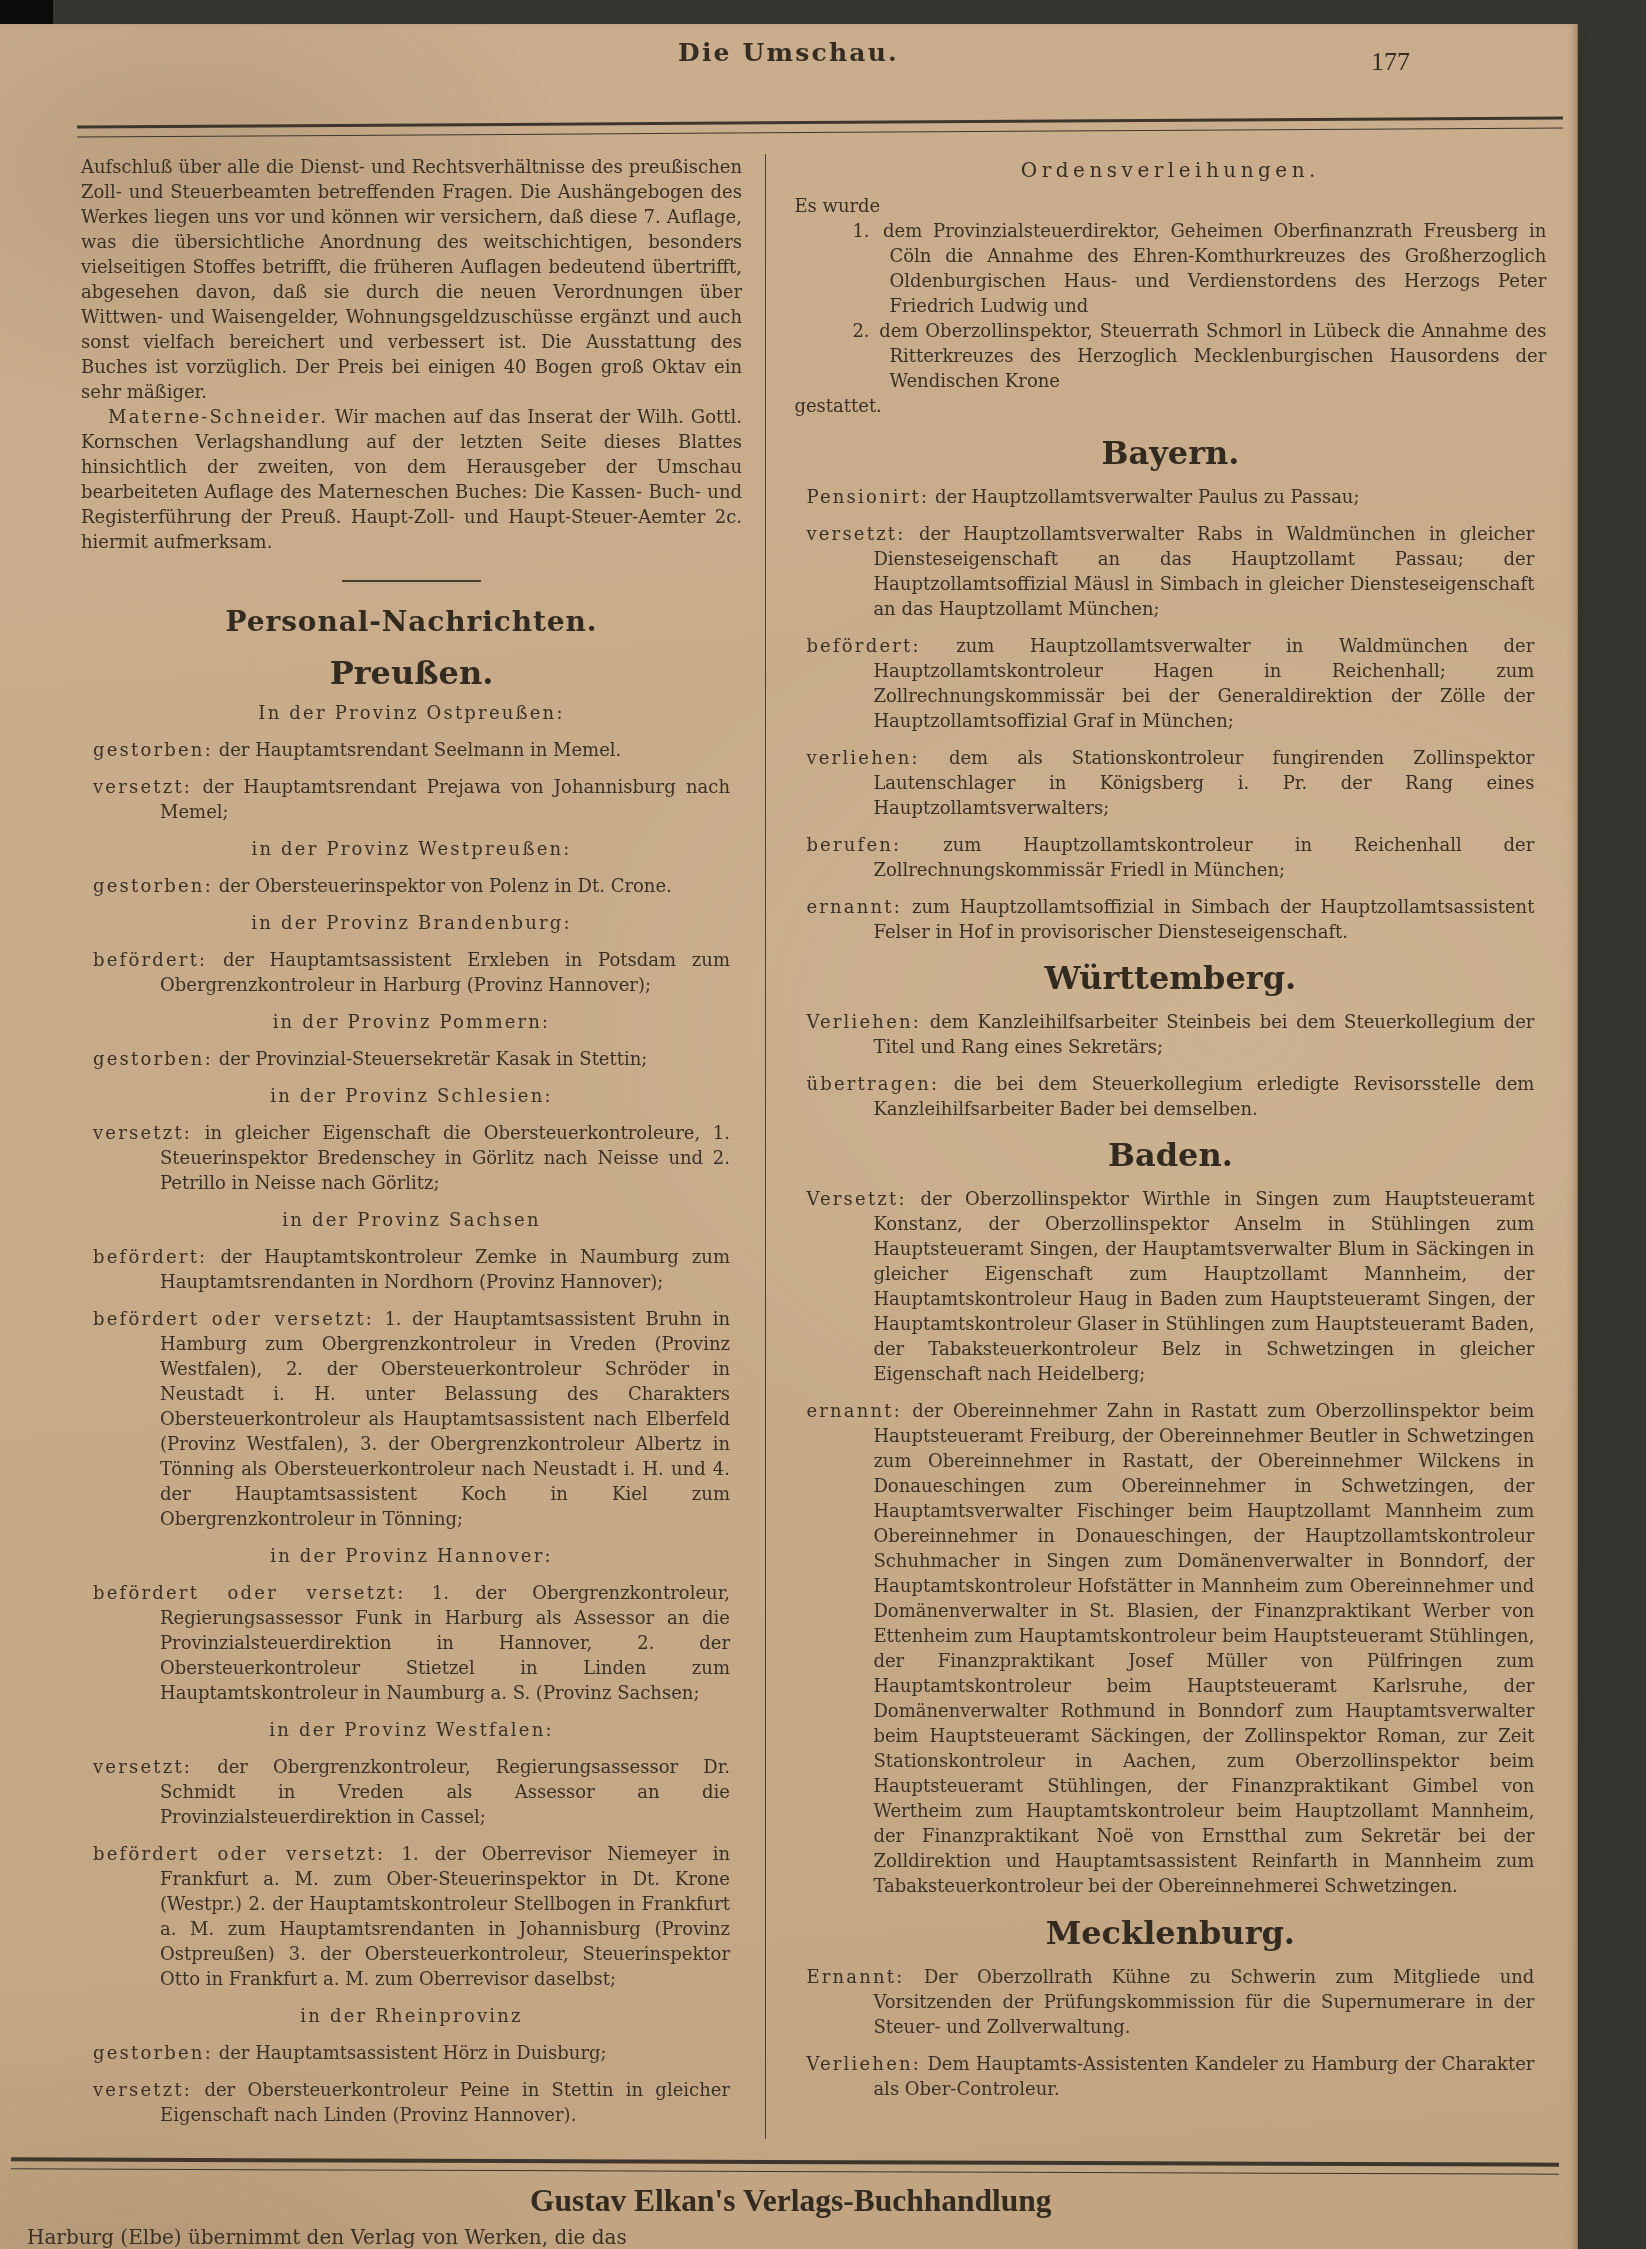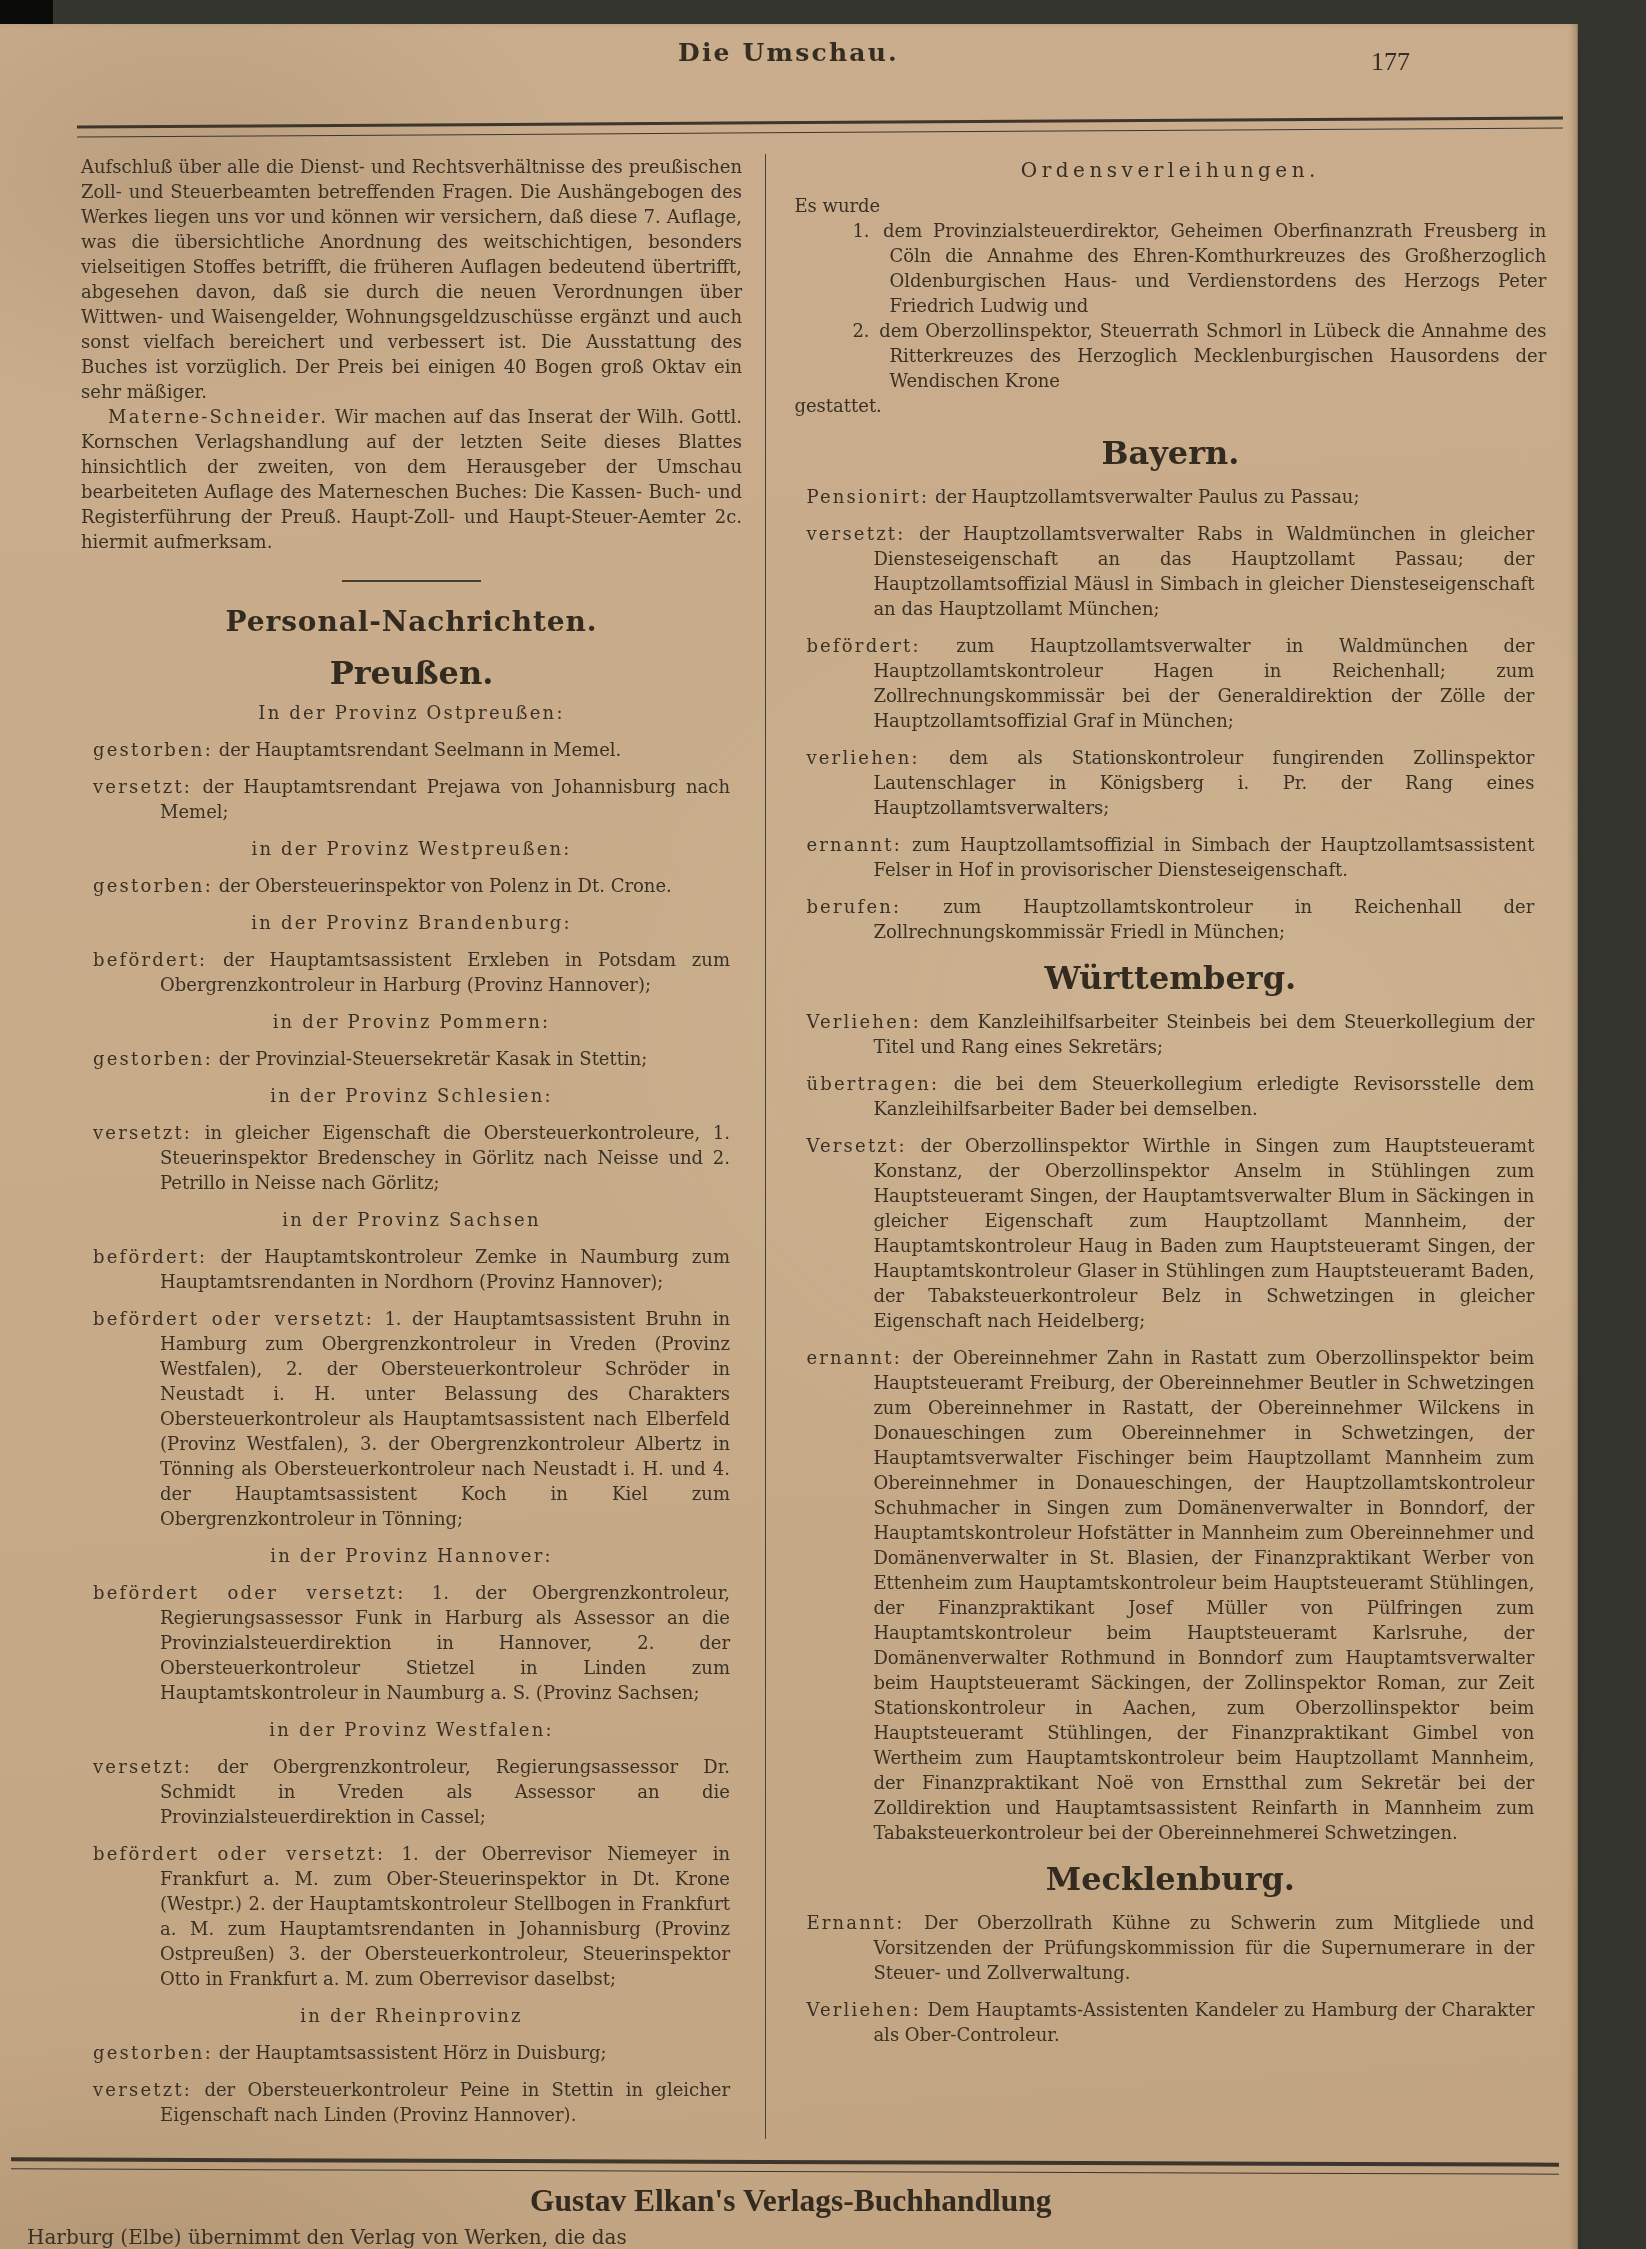--- a/index.html
+++ b/index.html
@@ -133,27 +133,28 @@
       <p class="body-p">Es wurde</p>
       <p class="oitem"><span class="onum">1.</span> <span>dem Provinzialsteuerdirektor, Geheimen Oberfinanzrath Freusberg in Cöln die Annahme des Ehren-Komthurkreuzes des Großherzoglich Oldenburgischen Haus- und Verdienstordens des Herzogs Peter Friedrich Ludwig und</span></p>
       <p class="oitem"><span class="onum">2.</span> <span>dem Oberzollinspektor, Steuerrath Schmorl in Lübeck die Annahme des Ritterkreuzes des Herzoglich Mecklenburgischen Hausordens der Wendischen Krone</span></p>
       <p class="body-p">gestattet.</p>
 
       <h3 class="state-title">Bayern.</h3>
       <p class="entry"><span class="lead">Pensionirt:</span> <span>der Hauptzollamtsverwalter Paulus zu Passau;</span></p>
       <p class="entry"><span class="lead">versetzt:</span> <span>der Hauptzollamtsverwalter Rabs in Waldmünchen in gleicher Diensteseigenschaft an das Hauptzollamt Passau; der Hauptzollamtsoffizial Mäusl in Simbach in gleicher Diensteseigenschaft an das Hauptzollamt München;</span></p>
       <p class="entry"><span class="lead">befördert:</span> <span>zum Hauptzollamtsverwalter in Waldmünchen der Hauptzollamtskontroleur Hagen in Reichenhall; zum Zollrechnungskommissär bei der Generaldirektion der Zölle der Hauptzollamtsoffizial Graf in München;</span></p>
       <p class="entry"><span class="lead">verliehen:</span> <span>dem als Stationskontroleur fungirenden Zollinspektor Lautenschlager in Königsberg i. Pr. der Rang eines Hauptzollamtsverwalters;</span></p>
+      <p class="entry"><span class="lead">berufen:</span> <span>zum Hauptzollamtskontroleur in Reichenhall der Zollrechnungskommissär Friedl in München;</span></p>
       <p class="entry"><span class="lead">ernannt:</span> <span>zum Hauptzollamtsoffizial in Simbach der Hauptzollamtsassistent Felser in Hof in provisorischer Diensteseigenschaft.</span></p>
-      <p class="entry"><span class="lead">berufen:</span> <span>zum Hauptzollamtskontroleur in Reichenhall der Zollrechnungskommissär Friedl in München;</span></p>
 
       <h3 class="state-title">Württemberg.</h3>
       <p class="entry"><span class="lead">Verliehen:</span> <span>dem Kanzleihilfsarbeiter Steinbeis bei dem Steuerkollegium der Titel und Rang eines Sekretärs;</span></p>
       <p class="entry"><span class="lead">übertragen:</span> <span>die bei dem Steuerkollegium erledigte Revisorsstelle dem Kanzleihilfsarbeiter Bader bei demselben.</span></p>
 
+      <h3 class="state-title">Baden.</h3>
       <p class="entry"><span class="lead">Versetzt:</span> <span>der Oberzollinspektor Wirthle in Singen zum Hauptsteueramt Konstanz, der Oberzollinspektor Anselm in Stühlingen zum Hauptsteueramt Singen, der Hauptamtsverwalter Blum in Säckingen in gleicher Eigenschaft zum Hauptzollamt Mannheim, der Hauptamtskontroleur Haug in Baden zum Hauptsteueramt Singen, der Hauptamtskontroleur Glaser in Stühlingen zum Hauptsteueramt Baden, der Tabaksteuerkontroleur Belz in Schwetzingen in gleicher Eigenschaft nach Heidelberg;</span></p>
       <p class="entry"><span class="lead">ernannt:</span> <span>der Obereinnehmer Zahn in Rastatt zum Oberzollinspektor beim Hauptsteueramt Freiburg, der Obereinnehmer Beutler in Schwetzingen zum Obereinnehmer in Rastatt, der Obereinnehmer Wilckens in Donaueschingen zum Obereinnehmer in Schwetzingen, der Hauptamtsverwalter Fischinger beim Hauptzollamt Mannheim zum Obereinnehmer in Donaueschingen, der Hauptzollamtskontroleur Schuhmacher in Singen zum Domänenverwalter in Bonndorf, der Hauptamtskontroleur Hofstätter in Mannheim zum Obereinnehmer und Domänenverwalter in St. Blasien, der Finanzpraktikant Werber von Ettenheim zum Hauptamtskontroleur beim Hauptsteueramt Stühlingen, der Finanzpraktikant Josef Müller von Pülfringen zum Hauptamtskontroleur beim Hauptsteueramt Karlsruhe, der Domänenverwalter Rothmund in Bonndorf zum Hauptamtsverwalter beim Hauptsteueramt Säckingen, der Zollinspektor Roman, zur Zeit Stationskontroleur in Aachen, zum Oberzollinspektor beim Hauptsteueramt Stühlingen, der Finanzpraktikant Gimbel von Wertheim zum Hauptamtskontroleur beim Hauptzollamt Mannheim, der Finanzpraktikant Noë von Ernstthal zum Sekretär bei der Zolldirektion und Hauptamtsassistent Reinfarth in Mannheim zum Tabaksteuerkontroleur bei der Obereinnehmerei Schwetzingen.</span></p>
 
       <h3 class="state-title">Mecklenburg.</h3>
       <p class="entry"><span class="lead">Ernannt:</span> <span>Der Oberzollrath Kühne zu Schwerin zum Mitgliede und Vorsitzenden der Prüfungskommission für die Supernumerare in der Steuer- und Zollverwaltung.</span></p>
       <p class="entry"><span class="lead">Verliehen:</span> <span>Dem Hauptamts-Assistenten Kandeler zu Hamburg der Charakter als Ober-Controleur.</span></p>
     </div>
 
   </div>
 

